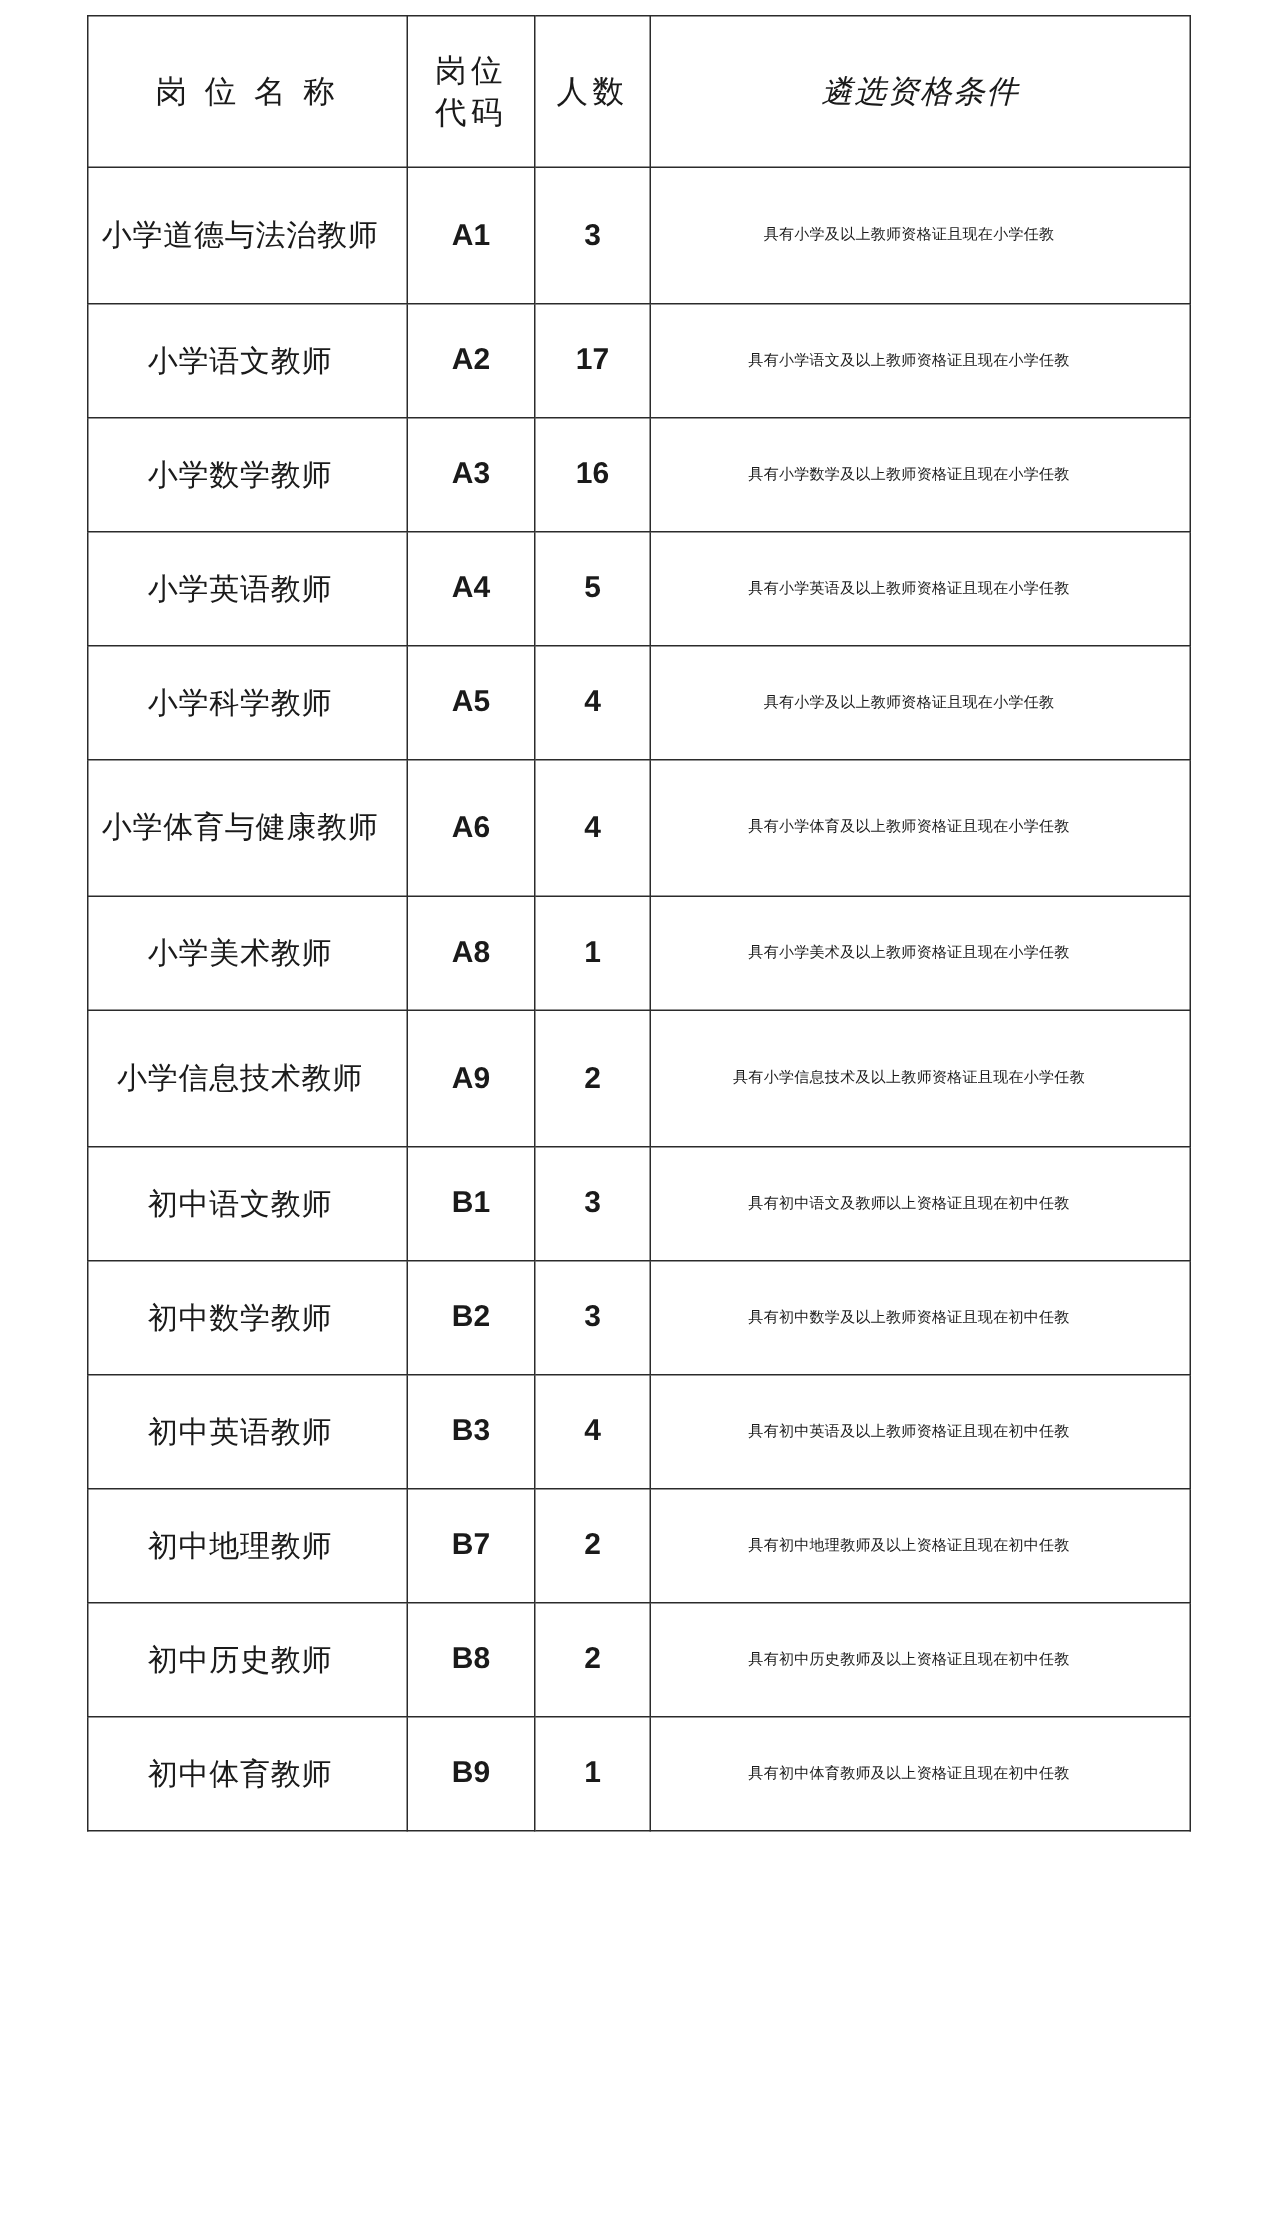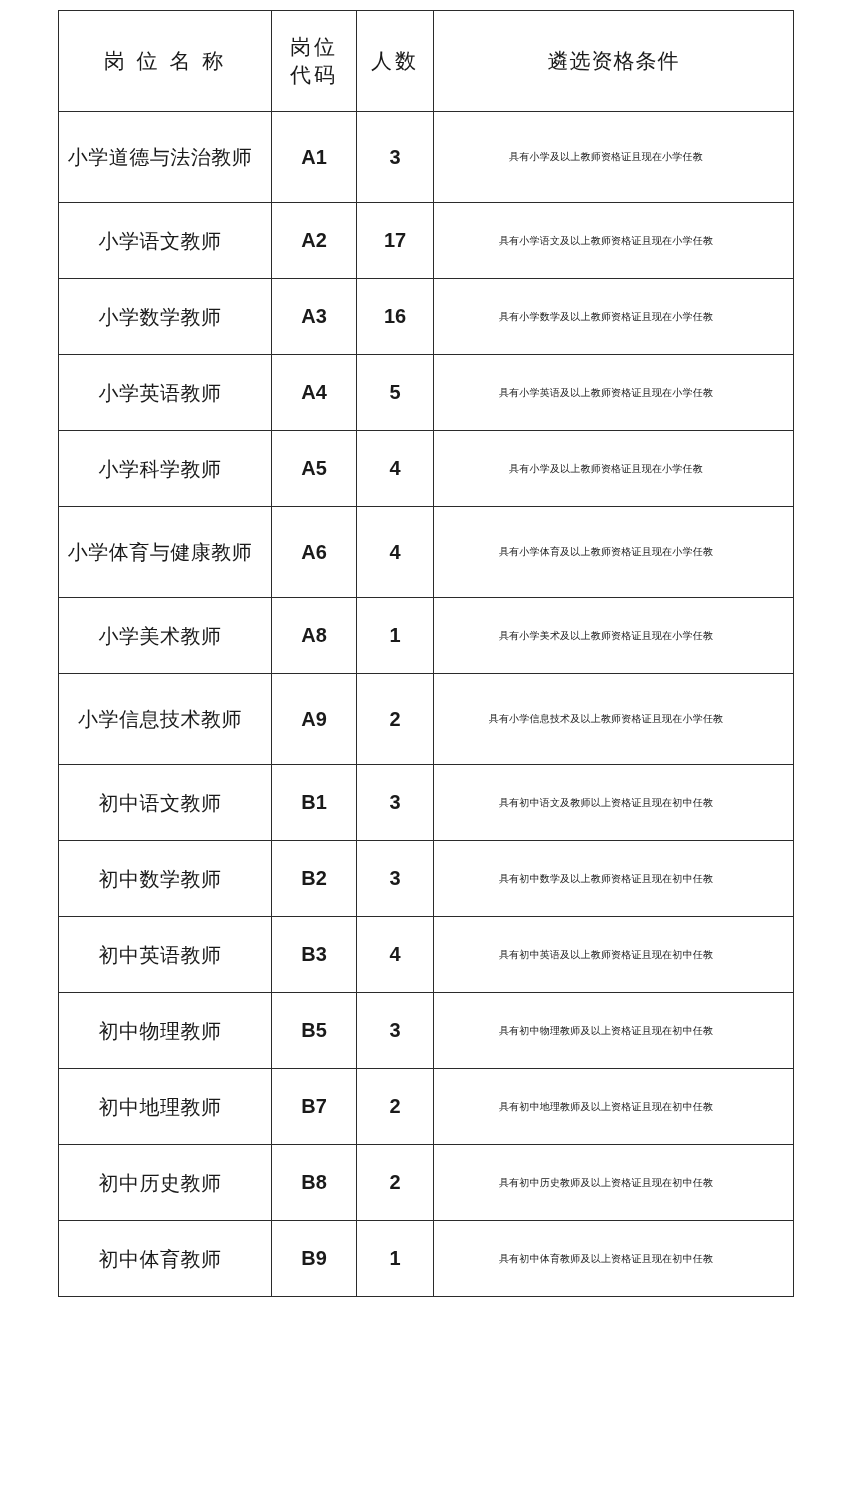--- a/index.html
+++ b/index.html
@@ -38,20 +38,21 @@
   col.c-count { width: 77px; }
   col.c-req { width: 360px; }
 
   thead td {
     height: 92px;
     font-size: 21px;
     letter-spacing: 3px;
   }
   thead td.req-head {
     letter-spacing: 1px;
+    font-style: italic;
   }
   tbody td {
     font-size: 20px;
   }
   tbody td.name {
     letter-spacing: 0.5px;
     line-height: 34px;
     padding-left: 6px;
     padding-right: 16px;
   }
@@ -156,26 +157,20 @@
         <td class="count">3</td>
         <td class="req">具有初中数学及以上教师资格证且现在初中任教</td>
       </tr>
       <tr>
         <td class="name">初中英语教师</td>
         <td class="code">B3</td>
         <td class="count">4</td>
         <td class="req">具有初中英语及以上教师资格证且现在初中任教</td>
       </tr>
       <tr>
-        <td class="name">初中物理教师</td>
-        <td class="code">B5</td>
-        <td class="count">3</td>
-        <td class="req">具有初中物理教师及以上资格证且现在初中任教</td>
-      </tr>
-      <tr>
         <td class="name">初中地理教师</td>
         <td class="code">B7</td>
         <td class="count">2</td>
         <td class="req">具有初中地理教师及以上资格证且现在初中任教</td>
       </tr>
       <tr>
         <td class="name">初中历史教师</td>
         <td class="code">B8</td>
         <td class="count">2</td>
         <td class="req">具有初中历史教师及以上资格证且现在初中任教</td>

